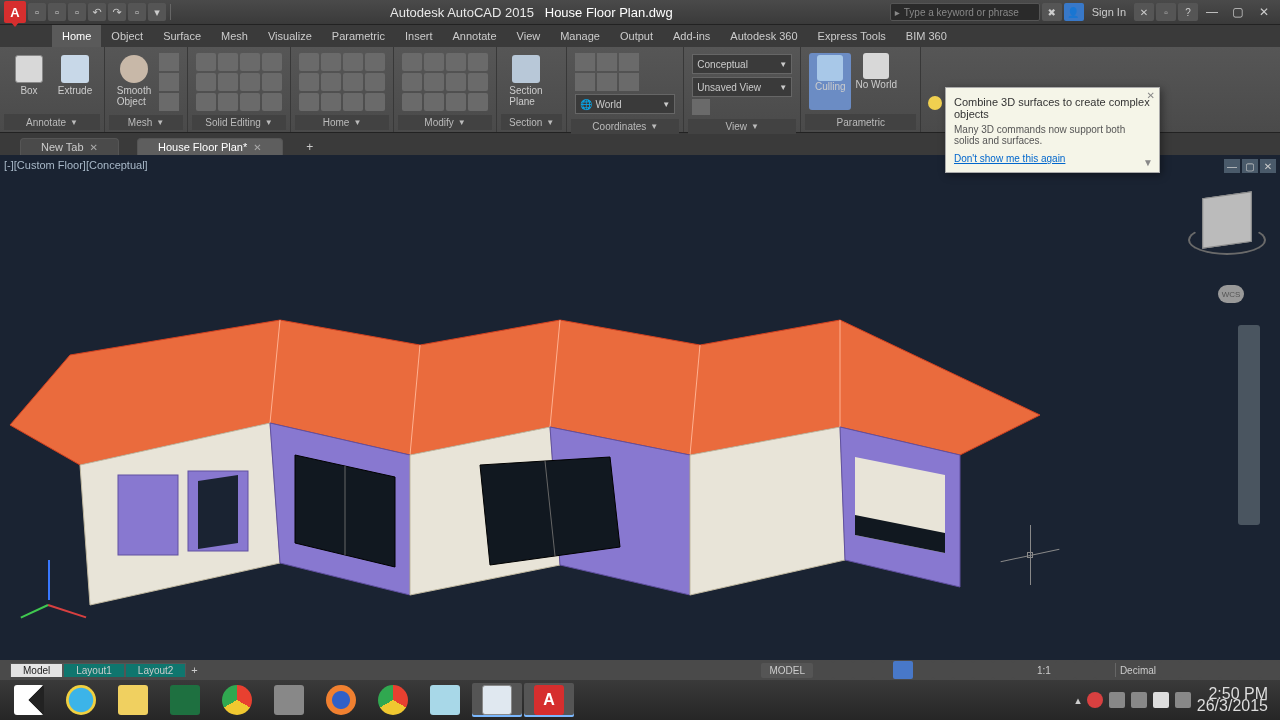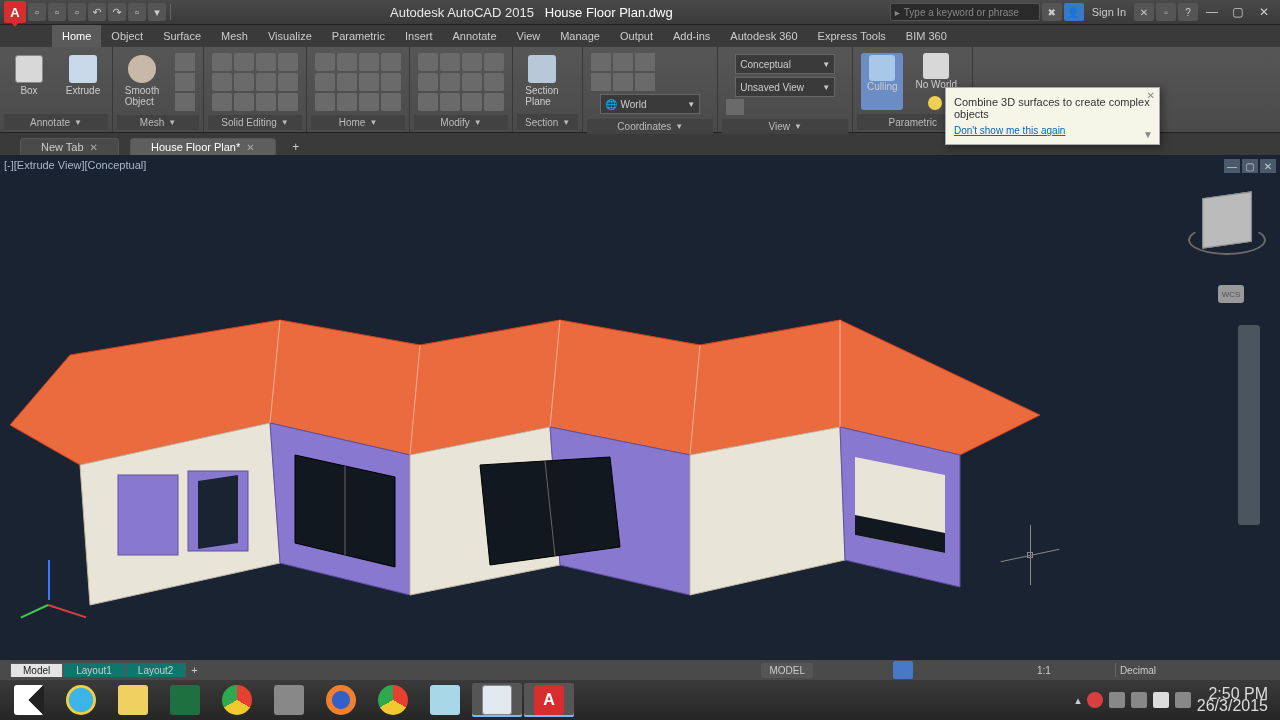--- a/index.html
+++ b/index.html
@@ -15,55 +15,55 @@
 .tr-btn{width:20px;height:18px;background:#555;border-radius:2px;display:flex;align-items:center;justify-content:center;font-size:10px;color:#ccc}
 .signin{font-size:11px;color:#ccc;padding:0 6px}
 .win-btn{width:24px;height:20px;display:flex;align-items:center;justify-content:center;color:#ccc;font-size:12px}
 .ribbon-tabs{height:22px;background:#3a3a3a;display:flex;padding-left:52px;gap:0}
 .rtab{padding:0 10px;font-size:11px;color:#ccc;display:flex;align-items:center;cursor:pointer}
 .rtab.active{background:#5a5a5a;color:#fff}
 .ribbon{height:86px;background:linear-gradient(#565656,#4a4a4a);display:flex;position:relative;border-bottom:1px solid #222}
 .rpanel{display:flex;flex-direction:column;border-right:1px solid #383838;position:relative;padding:2px 4px}
 .rpanel-label{font-size:10px;color:#bbb;padding:2px 8px;background:#424242;display:flex;align-items:center;justify-content:center;gap:4px;height:16px;margin-top:auto}
 .rpanel-label .dd{font-size:8px}
-.rpanel-body{display:flex;gap:12px;padding:4px;flex:1}
+.rpanel-body{display:flex;gap:4px;padding:4px;flex:1}
 .bigbtn{width:42px;display:flex;flex-direction:column;align-items:center;gap:2px;font-size:10px;color:#ccc;padding:2px}
 .bigicon{width:28px;height:28px;background:#888;border-radius:3px}
 .smallgrid{display:grid;grid-template-columns:repeat(4,20px);grid-auto-rows:18px;gap:2px}
 .smallgrid .si{width:20px;height:18px;background:#6a6a6a;border-radius:2px}
-.dropdown{width:100px;height:20px;background:#3a3a3a;border:1px solid #666;font-size:10px;color:#ccc;padding:0 4px;display:flex;align-items:center;justify-content:space-between;margin:1px 9px}
+.dropdown{width:100px;height:20px;background:#3a3a3a;border:1px solid #666;font-size:10px;color:#ccc;padding:0 4px;display:flex;align-items:center;justify-content:space-between;margin:1px 0}
 .dropdown .dd{font-size:8px}
 .sel-panel{min-width:120px}
 .sel-btn{width:42px;display:flex;flex-direction:column;align-items:center;font-size:10px;color:#ccc}
 .sel-btn.active{background:#6b8cc4;border-radius:3px;padding:2px}
 .tooltip{position:absolute;right:120px;top:40px;width:215px;background:#f5f5e8;border:1px solid #aaa;box-shadow:2px 2px 8px rgba(0,0,0,.4);padding:8px;font-size:11px;color:#333;z-index:20}
 .tooltip .tt-title{font-weight:normal;margin-bottom:4px}
 .tooltip .tt-body{font-size:10px;color:#555;margin-bottom:6px}
 .tooltip .tt-link{color:#0066cc;text-decoration:underline;font-size:10px}
 .tooltip .tt-close{position:absolute;top:2px;right:4px;font-size:10px;color:#888}
 .tooltip .bulb{position:absolute;left:-18px;top:8px;width:14px;height:14px;background:#f0d050;border-radius:50%}
 .tooltip .exp{position:absolute;bottom:4px;right:6px;font-size:10px;color:#888}
-.filetabs{height:22px;background:#3a3a3a;display:flex;align-items:flex-end;padding-left:20px;gap:9px}
+.filetabs{height:22px;background:#3a3a3a;display:flex;align-items:flex-end;padding-left:20px;gap:16px}
 .filetab{padding:2px 20px;font-size:11px;color:#ccc;background:#4a4a4a;border-radius:4px 4px 0 0;border:1px solid #555;border-bottom:none;margin-right:2px;display:flex;align-items:center;gap:6px}
 .filetab.active{background:#5e5e5e;color:#fff}
 .filetab .x{font-size:10px;color:#aaa}
 .filetab-add{width:18px;height:16px;color:#ccc;display:flex;align-items:center;justify-content:center;font-size:12px}
 .canvas{position:relative;background:#1a2332;flex:1;height:505px}
 .viewlabel{position:absolute;top:4px;left:4px;font-size:11px;color:#a8b8c8}
 .canvas-ctl{position:absolute;top:4px;right:4px;display:flex;gap:2px}
 .canvas-ctl span{width:16px;height:14px;background:#4a5a6a;color:#ccc;font-size:10px;display:flex;align-items:center;justify-content:center}
 .house{position:absolute;top:0;left:0}
 .crosshair{position:absolute;top:370px;left:1000px;width:60px;height:60px}
 .crosshair::before,.crosshair::after{content:"";position:absolute;background:#888}
 .crosshair::before{width:60px;height:1px;top:30px;transform:rotate(-12deg)}
 .crosshair::after{width:1px;height:60px;left:30px}
 .crosshair .cc{position:absolute;top:27px;left:27px;width:6px;height:6px;border:1px solid #888}
 .viewcube{position:absolute;top:40px;right:28px;width:50px;height:50px;background:#bbb;border:1px solid #888;transform:rotate(-8deg) skewX(-8deg)}
 .viewcube-ring{position:absolute;top:70px;right:14px;width:78px;height:30px;border:2px solid #6a6a6a;border-radius:50%;border-top-color:transparent}
-.navwheel{position:absolute;top:130px;right:36px;width:26px;height:18px;background:#999;border-radius:3px;font-size:8px;display:flex;align-items:center;justify-content:center;color:#555}
+.navwheel{position:absolute;top:130px;right:36px;width:26px;height:18px;background:#999;border-radius:9px;font-size:8px;display:flex;align-items:center;justify-content:center;color:#555}
 .navbar{position:absolute;top:170px;right:20px;width:22px;height:200px;background:#4a5560;border-radius:3px}
 .ucs{position:absolute;bottom:40px;left:30px;width:60px;height:60px}
 .ucs .z{position:absolute;bottom:20px;left:18px;width:2px;height:40px;background:#3878ff}
 .ucs .x{position:absolute;bottom:14px;left:18px;width:40px;height:2px;background:#d84040;transform:rotate(18deg);transform-origin:left}
 .ucs .y{position:absolute;bottom:14px;left:18px;width:30px;height:2px;background:#40c850;transform:rotate(155deg);transform-origin:left}
 .modeltabs{height:20px;background:#4a4a4a;display:flex;align-items:center;padding-left:10px;gap:0}
 .mtab{padding:1px 12px;font-size:10px;color:#ccc;background:#0f766e;border:1px solid #555;border-bottom:none}
 .mtab.active{background:#e4e4e4;color:#222}
 .mtab-add{width:16px;font-size:11px;color:#ccc;text-align:center}
 .sb-left{font-size:10px;color:#ccc;background:#555;padding:2px 8px;border-radius:2px}
@@ -293,39 +293,40 @@
     </div>
     <div class="rpanel-label">
         <span>Parametric</span>
       </div>
   </div>
 
   <div class="tooltip">
     <div class="bulb"></div>
     <div class="tt-close">✕</div>
     <div class="tt-title">Combine 3D surfaces to create complex objects</div>
+    <div class="tt-body">Many 3D commands now support both solids and surfaces.</div>
     <a class="tt-link">Don't show me this again</a>
     <div class="exp">▼</div>
   </div>
 </div>
 
 <div class="filetabs">
   <div class="filetab">
       <span>New Tab</span>
       <span class="x">✕</span>
     </div>
   <div class="filetab active">
       <span>House Floor Plan*</span>
       <span class="x">✕</span>
     </div>
   <div class="filetab-add">+</div>
 </div>
 
 <div class="canvas">
-  <div class="viewlabel">[-][Extrude View][Conceptual]</div>
+  <div class="viewlabel">[-][Custom Floor][Conceptual]</div>
   <div class="canvas-ctl">
     <span>—</span>
     <span>▢</span>
     <span>✕</span>
   </div>
 
   <svg class="house" width="1060" height="480" viewBox="0 0 1060 480">
 
     <polygon points="10,270 70,200 280,165 420,190 560,165 700,190 840,165 1040,260 960,300 840,272 690,300 550,272 410,300 270,268 80,310" fill="#ea6b3d" stroke="#d04020" stroke-width="1"></polygon>
     <line x1="280" y1="165" x2="270" y2="268" stroke="#ffb090"></line>

